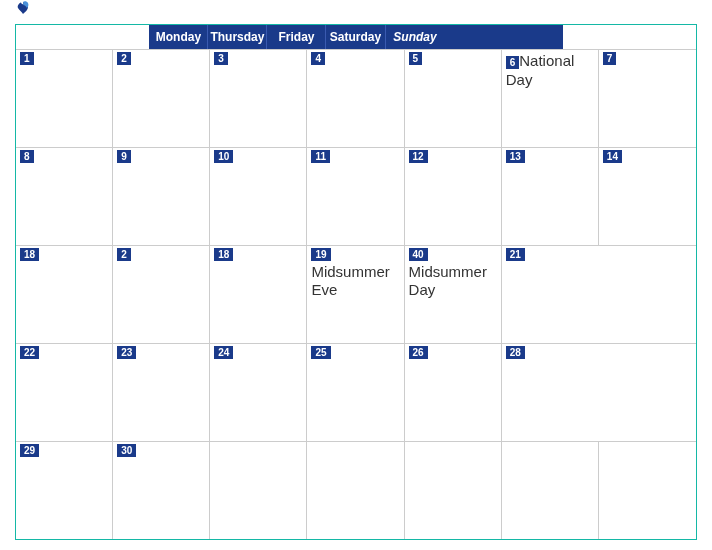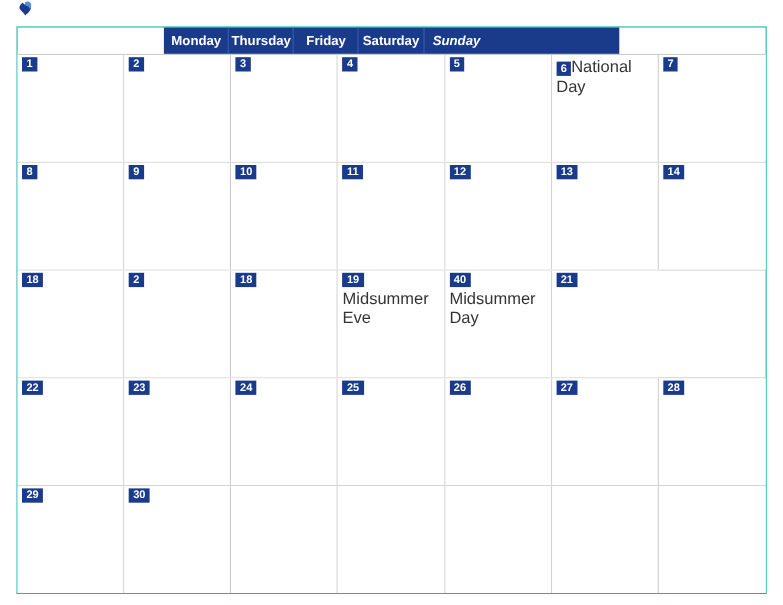--- a/index.html
+++ b/index.html
@@ -189,21 +189,20 @@
           <div class="cal-cell"><span class="day-num">19</span><span class="holiday-name">Midsummer Eve</span></div>
           <div class="cal-cell"><span class="day-num">40</span><span class="holiday-name">Midsummer Day</span></div>
           <div class="cal-cell"><span class="day-num">21</span></div>
         </div>
         <div class="cal-row">
           <div class="cal-cell"><span class="day-num">22</span></div>
           <div class="cal-cell"><span class="day-num">23</span></div>
           <div class="cal-cell"><span class="day-num">24</span></div>
           <div class="cal-cell"><span class="day-num">25</span></div>
           <div class="cal-cell"><span class="day-num">26</span></div>
-          <div class="cal-cell"><span class="day-num">27</span></div>
           <div class="cal-cell"><span class="day-num">28</span></div>
         </div>
         <div class="cal-row">
           <div class="cal-cell"><span class="day-num">29</span></div>
           <div class="cal-cell"><span class="day-num">30</span></div>
           <div class="cal-cell empty"></div>
           <div class="cal-cell empty"></div>
           <div class="cal-cell empty"></div>
           <div class="cal-cell empty"></div>
           <div class="cal-cell empty"></div>

